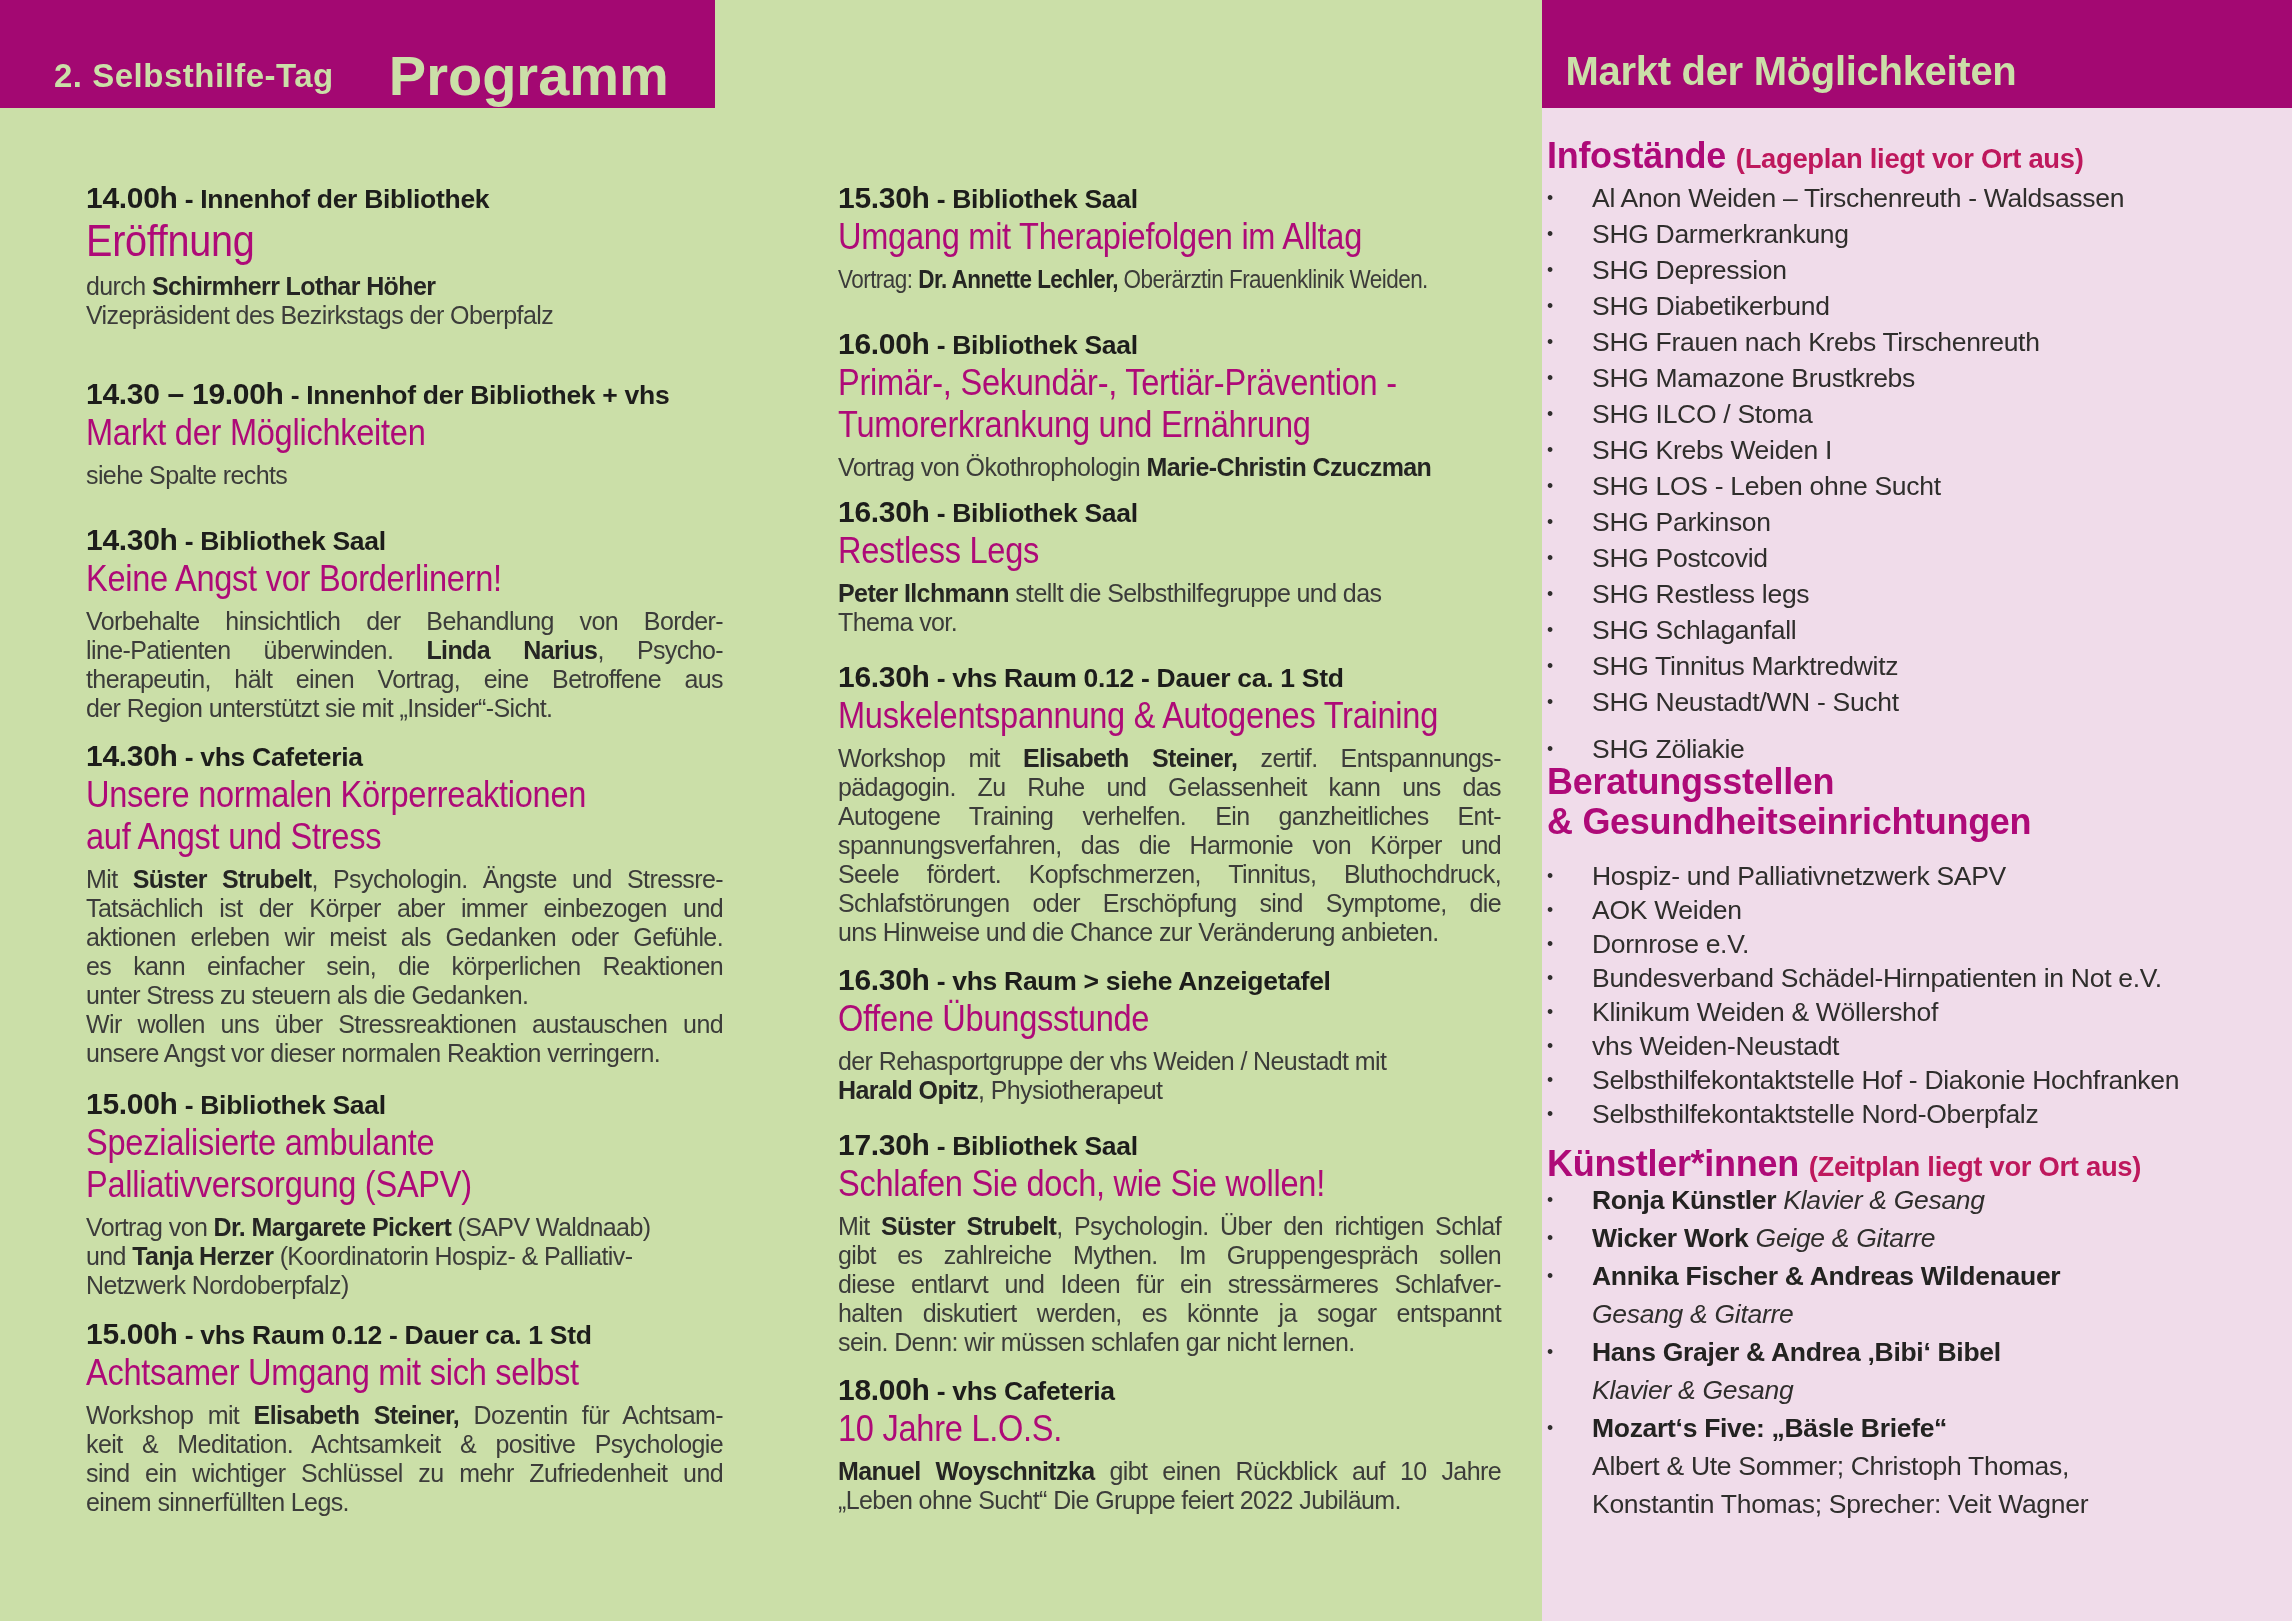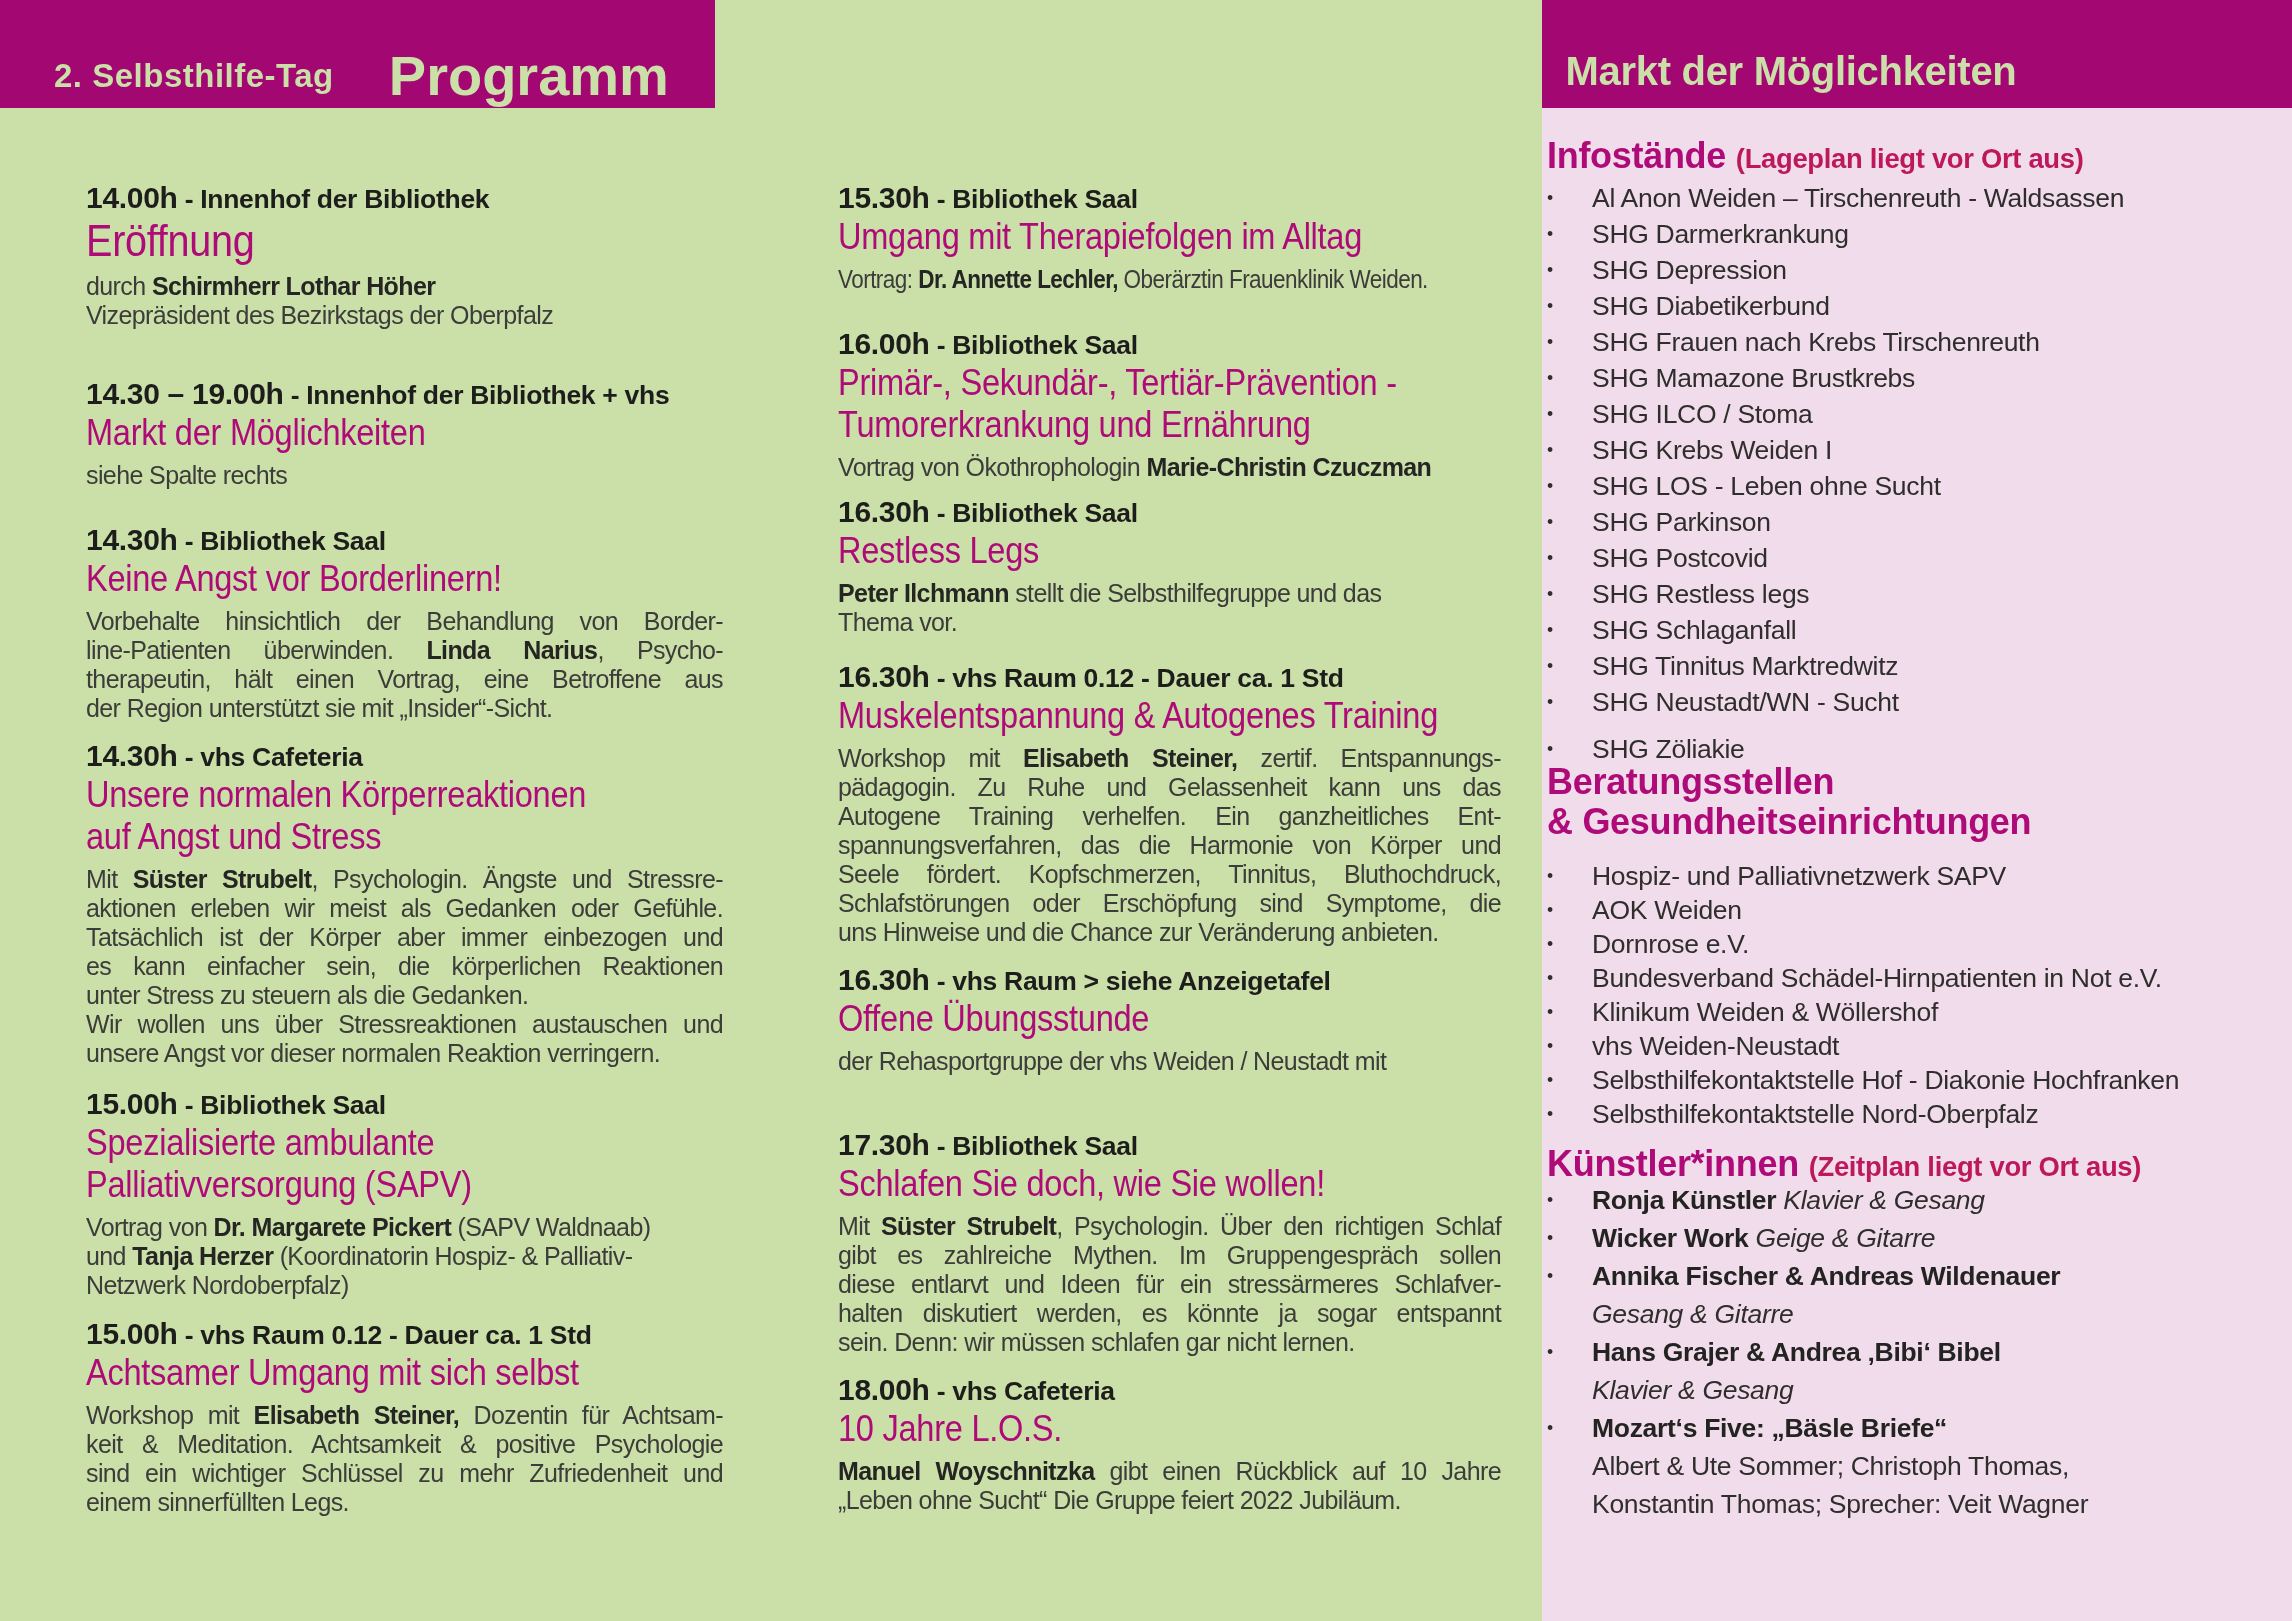--- a/index.html
+++ b/index.html
@@ -112,22 +112,22 @@
         <div class="line j"><span>therapeutin, hält einen Vortrag, eine Betroffene aus</span></div>
         <div class="line"><span>der Region unterstützt sie mit „Insider“-Sicht.</span></div>
       </div>
       <div class="session">
         <div class="time-line"><span class="time">14.30h</span><span class="loc"> - vhs Cafeteria</span></div>
         <div class="title">
           <div class="tl">Unsere normalen Körperreaktionen</div>
           <div class="tl">auf Angst und Stress</div>
         </div>
         <div class="line j"><span>Mit </span><span class="b">Süster Strubelt</span><span>, Psychologin. Ängste und Stressre-</span></div>
+        <div class="line j"><span>Tatsächlich ist der Körper aber immer einbezogen und</span></div>
         <div class="line j"><span>aktionen erleben wir meist als Gedanken oder Gefühle.</span></div>
-        <div class="line j"><span>Tatsächlich ist der Körper aber immer einbezogen und</span></div>
         <div class="line j"><span>es kann einfacher sein, die körperlichen Reaktionen</span></div>
         <div class="line"><span>unter Stress zu steuern als die Gedanken.</span></div>
         <div class="line j"><span>Wir wollen uns über Stressreaktionen austauschen und</span></div>
         <div class="line"><span>unsere Angst vor dieser normalen Reaktion verringern.</span></div>
       </div>
       <div class="session">
         <div class="time-line"><span class="time">15.00h</span><span class="loc"> - Bibliothek Saal</span></div>
         <div class="title">
           <div class="tl">Spezialisierte ambulante</div>
           <div class="tl">Palliativversorgung (SAPV)</div>
@@ -183,20 +183,21 @@
         <div class="line j"><span>Seele fördert. Kopfschmerzen, Tinnitus, Bluthochdruck,</span></div>
         <div class="line j"><span>Schlafstörungen oder Erschöpfung sind Symptome, die</span></div>
         <div class="line"><span>uns Hinweise und die Chance zur Veränderung anbieten.</span></div>
       </div>
       <div class="session">
         <div class="time-line"><span class="time">16.30h</span><span class="loc"> - vhs Raum &gt; siehe Anzeigetafel</span></div>
         <div class="title">
           <div class="tl">Offene Übungsstunde</div>
         </div>
         <div class="line"><span>der Rehasportgruppe der vhs Weiden / Neustadt mit</span></div>
+        <div class="line"><span class="b">Harald Opitz</span><span>, Physiotherapeut</span></div>
       </div>
       <div class="session">
         <div class="time-line"><span class="time">17.30h</span><span class="loc"> - Bibliothek Saal</span></div>
         <div class="title">
           <div class="tl">Schlafen Sie doch, wie Sie wollen!</div>
         </div>
         <div class="line j"><span>Mit </span><span class="b">Süster Strubelt</span><span>, Psychologin. Über den richtigen Schlaf</span></div>
         <div class="line j"><span>gibt es zahlreiche Mythen. Im Gruppengespräch sollen</span></div>
         <div class="line j"><span>diese entlarvt und Ideen für ein stressärmeres Schlafver-</span></div>
         <div class="line j"><span>halten diskutiert werden, es könnte ja sogar entspannt</span></div>

